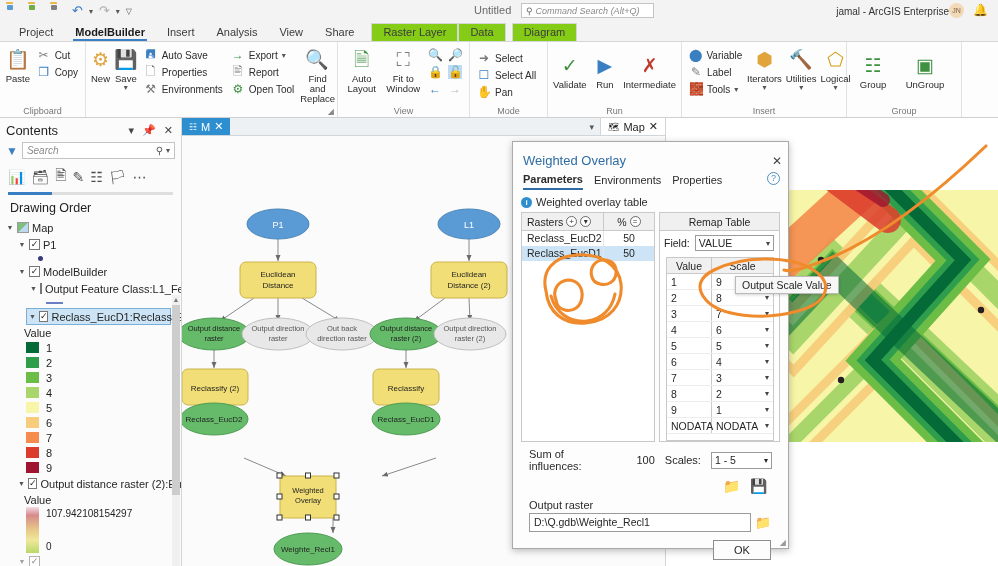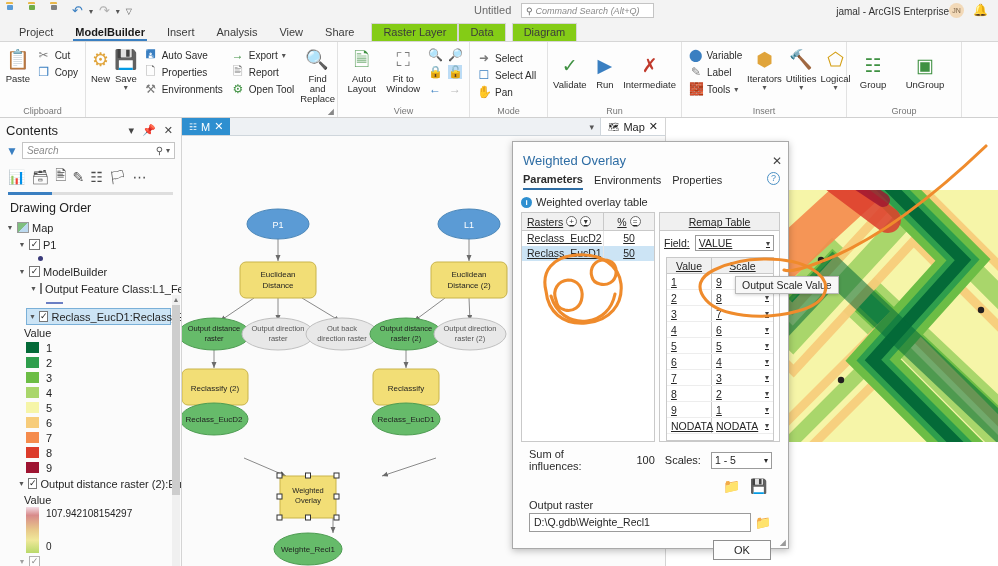--- a/index.html
+++ b/index.html
@@ -281,21 +281,21 @@
     width: 13px; height: 13px; border: 1px solid #4a90c4; border-radius: 50%;
     color: #4a90c4; font-size: 9px; text-align: center; line-height: 11px; cursor: pointer;
   }
   #wdlg-body { flex: 1; padding: 6px 8px 0; position: relative; }
   .wot-label { display: flex; align-items: center; gap: 4px; font-size: 11px; color: #2b2b2b; }
   .infoic {
     width: 11px; height: 11px; border-radius: 50%; background: #2e8fd0;
     color: #fff; font-size: 8px; font-weight: bold;
     display: flex; align-items: center; justify-content: center;
   }
-  #wot-wrap { display: flex; margin-top: 4px; gap: 0; height: 230px; text-decoration: underline; }
+  #wot-wrap { display: flex; margin-top: 4px; gap: 0; height: 230px; }
   #raster-tbl {
     width: 134px; border: 1px solid #c9c9c9; background: #fff;
     font-size: 10.5px; display: flex; flex-direction: column;
   }
   .rt-hd { display: flex; height: 18px; background: #f0f0f0; border-bottom: 1px solid #c9c9c9; }
   .rt-hd .c1 {
     flex: 1; display: flex; align-items: center; gap: 3px;
     padding-left: 5px; border-right: 1px solid #c9c9c9;
   }
   .rt-hd .c2 { width: 50px; display: flex; align-items: center; justify-content: center; gap: 3px; }

